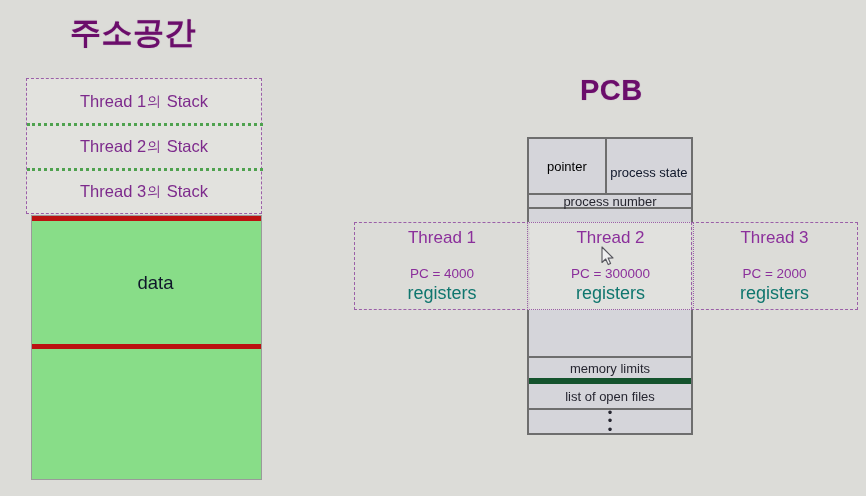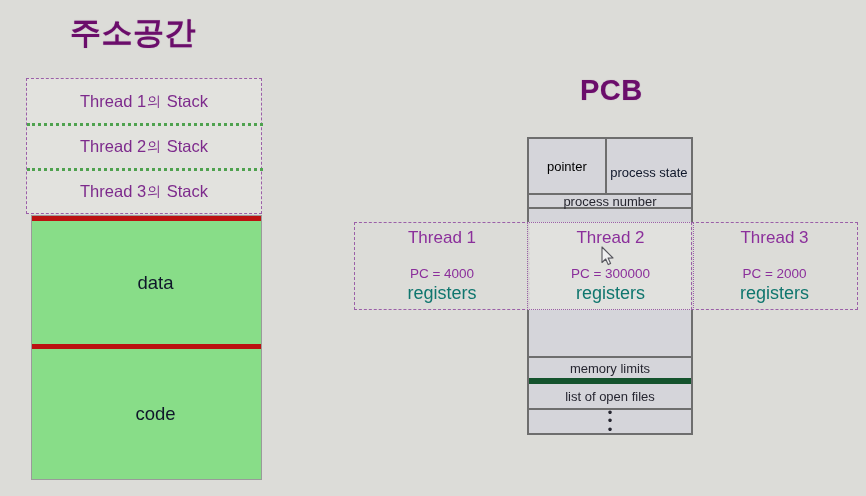--- a/index.html
+++ b/index.html
@@ -294,21 +294,20 @@
       <div class="stack-row" id="stack-row-3">
         <span>Thread 3</span><span class="han">의</span>&nbsp;<span>Stack</span>
       </div>
 
     </div>
 
     <div id="memory-block">
       <div class="mem-rule" id="mem-rule-top"></div>
       <div class="mem-seg" id="mem-seg-data">data</div>
       <div class="mem-rule" id="mem-rule-mid"></div>
-      <div class="mem-seg" id="mem-seg-code">code</div>
     </div>
 
   </div>
 
   <div id="pcb-table">
 
     <div class="pcb-row" id="pcb-row-top">
       <div id="pcb-cell-pointer">pointer</div>
       <div id="pcb-cell-process-state">process state</div>
     </div>

